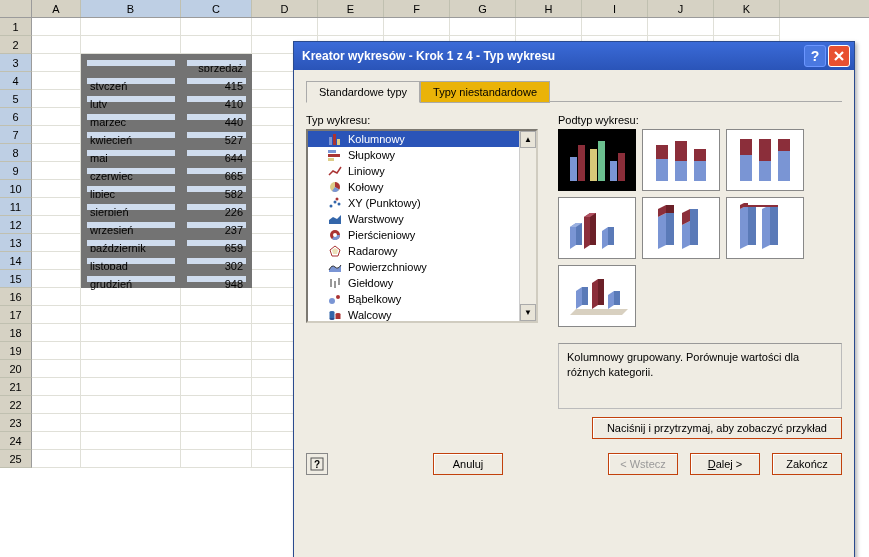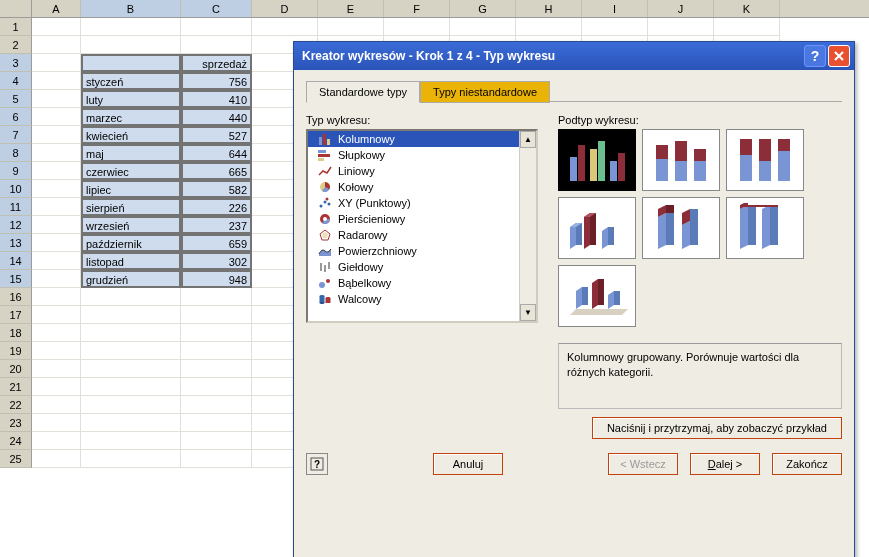--- a/index.html
+++ b/index.html
@@ -64,21 +64,21 @@
   
   .sel-bg {
     position: absolute;
     background: #becfe4;
     z-index: 0;
   }
 
   
   .tbl-cell {
     background: #cfdcee;
-    border: 2px solid #737373;
+    border: 6px solid #737373;
     padding: 0 3px;
     line-height: 17px;
   }
   .tbl-cell.right { text-align: right; }
 
   
   .dialog {
     position: absolute;
     left: 293px;
     top: 41px;
@@ -157,21 +157,21 @@
     border: 2px inset #d0ccc0;
     overflow: hidden;
     position: relative;
     display: flex;
   }
   .listbox-items { flex: 1; }
   .list-item {
     display: flex;
     align-items: center;
     gap: 6px;
-    padding: 1px 10px;
+    padding: 1px 20px;
     height: 16px;
     line-height: 16px;
   }
   .list-item.selected {
     background: #2a54b8;
     color: #fff;
   }
   .list-icon {
     width: 14px;
     height: 12px;
@@ -323,21 +323,21 @@
       <div class="cell wOther"></div>
       <div class="cell wOther"></div>
       <div class="cell wOther"></div>
       <div class="cell wOther"></div>
       <div class="cell wOther"></div>
     </div>
     <div class="row">
       <div class="rowh sel">4</div>
       <div class="cell wA"></div>
       <div class="tbl-cell wB">styczeń</div>
-      <div class="tbl-cell wC right">756</div>
+      <div class="tbl-cell wC right">415</div>
       <div class="cell wOther"></div>
       <div class="cell wOther"></div>
       <div class="cell wOther"></div>
       <div class="cell wOther"></div>
       <div class="cell wOther"></div>
       <div class="cell wOther"></div>
       <div class="cell wOther"></div>
       <div class="cell wOther"></div>
     </div>
     <div class="row">
@@ -701,20 +701,28 @@
               <div class="list-item">
                 <span class="list-icon">
                   <svg width="14" height="12">
                     <circle cx="3" cy="9" r="1.5" fill="#36a"></circle>
                     <circle cx="7" cy="5" r="1.5" fill="#36a"></circle>
                     <circle cx="11" cy="7" r="1.5" fill="#36a"></circle>
                     <circle cx="9" cy="2" r="1.5" fill="#a33"></circle>
                   </svg>
                 </span>
                 <span>XY (Punktowy)</span>
+              </div>
+              <div class="list-item">
+                <span class="list-icon">
+                  <svg width="14" height="12">
+                    <polygon points="1,11 1,7 5,4 9,6 13,2 13,11" fill="#36a"></polygon>
+                  </svg>
+                </span>
+                <span>Warstwowy</span>
               </div>
               <div class="list-item">
                 <span class="list-icon">
                   <svg width="14" height="12">
                     <circle cx="7" cy="6" r="5" fill="#a33"></circle>
                     <path d="M7 6 L12 6 A5 5 0 0 1 4 10 Z" fill="#7a95d4"></path>
                     <circle cx="7" cy="6" r="2" fill="#fff"></circle>
                   </svg>
                 </span>
                 <span>Pierścieniowy</span>

